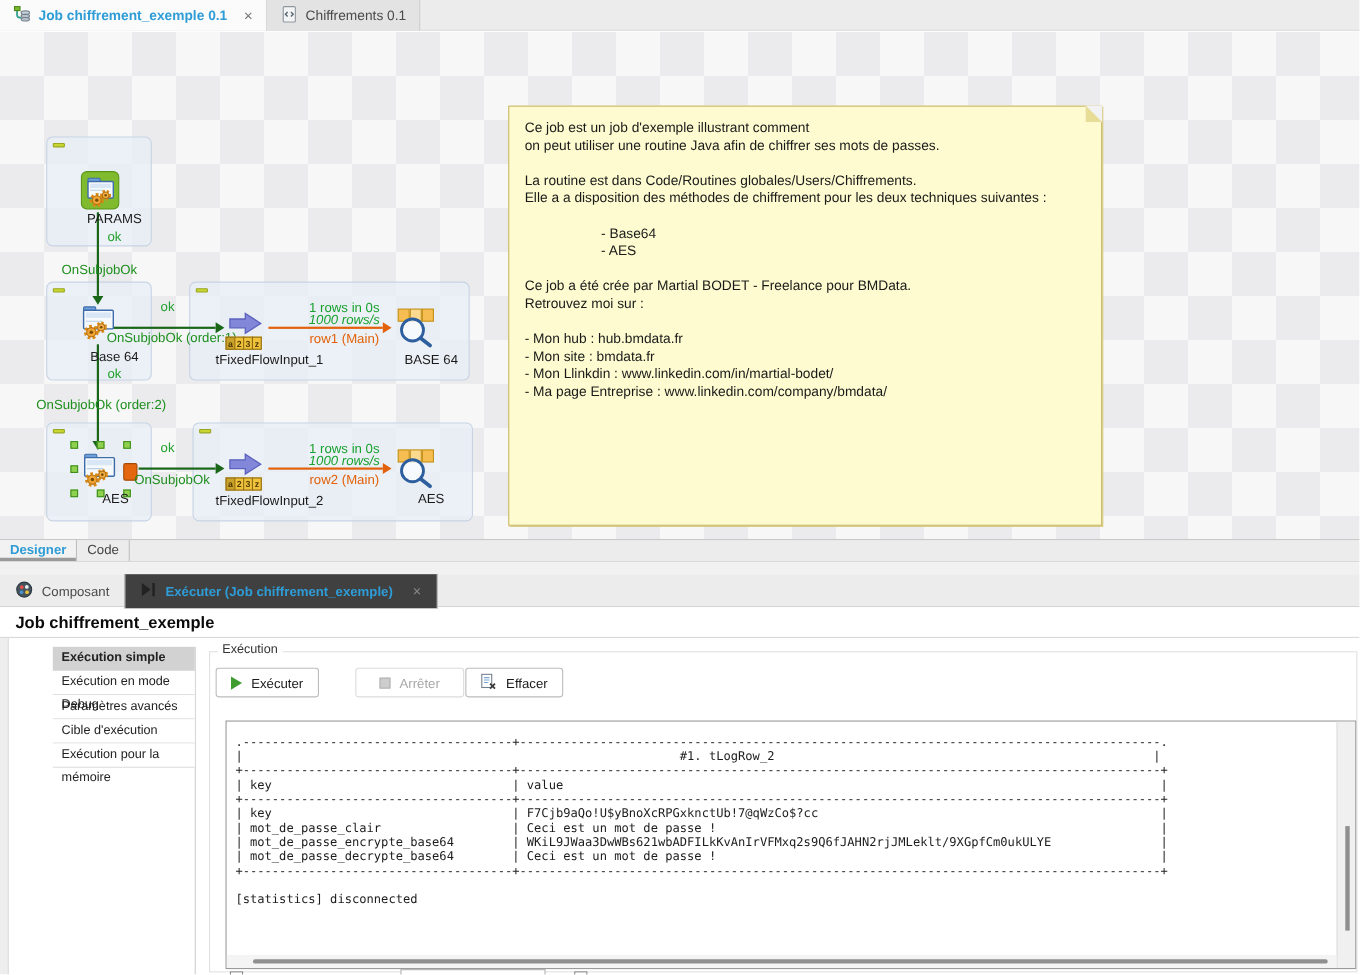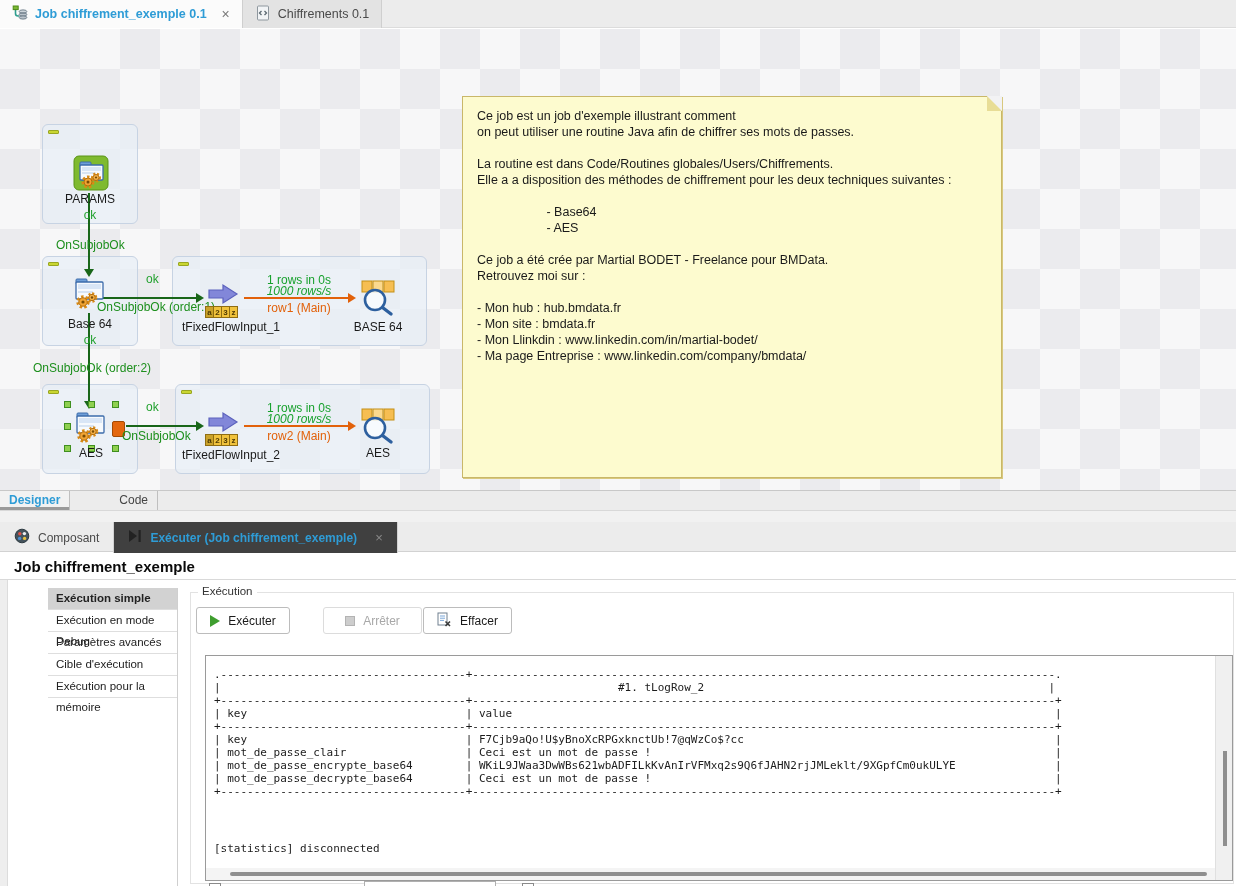--- a/index.html
+++ b/index.html
@@ -18,21 +18,21 @@
   
   #canvas { position:absolute; left:0; top:29px; width:1236px; height:461px;
     background:conic-gradient(#ebebee 0 25%, #f7f7f8 0 50%, #ebebee 0 75%, #f7f7f8 0);
     background-size:80px 80px; overflow:hidden; }
   .node-box { position:absolute; background:rgba(232,238,247,0.72);
     border:1px solid #c7d3e3; border-radius:6px; }
   .status-dash { position:absolute; width:11px; height:4px; background:#c9d632;
     border:1px solid #99a621; border-radius:1px; }
   .cicon { position:absolute; }
   .clabel { position:absolute; font-size:12px; color:#1a1a1a; white-space:nowrap; }
-  .center { transform:translateX(-50%); }
+  .center { transform:translateX(-50%);margin-left:14px; }
   .ok { color:#22a12e; }
   .linklbl { color:#1d8f1d;text-align:center; }
   .stat { color:#18a12e; }
   .statrate { color:#18a12e; font-style:italic; }
   .rowlbl { color:#e2610a; }
   .vline { position:absolute; width:2px; background:#196619; }
   .hline-g { position:absolute; height:2px; background:#196619; }
   .hline-o { position:absolute; height:2px; background:#e2610a; }
   .ah-d { position:absolute; width:0; height:0; border-left:5px solid transparent;
     border-right:5px solid transparent; border-top:8px solid #196619; }
@@ -50,21 +50,21 @@
   #note { position:absolute; left:462px; top:67px; width:540px; height:382px;
     background:#fdfbcf; border:1px solid #c9b769; box-shadow:1px 1px 0 #d8c87e; }
   #note::before { content:""; position:absolute; top:-1px; right:-1px; width:0; height:0;
     border-top:15px solid #f2f2f4; border-left:15px solid #e8dd96; }
   #note-text { white-space:pre-wrap; font-size:12.5px; line-height:16px; color:#1a1a1a;
     padding:11px 14px; }
 
   
   #view-tabs { position:absolute; left:0; top:490px; width:1236px; height:21px;
     background:#ececec; border-top:1px solid #c8c8c8; border-bottom:1px solid #d8d8d8;
-    display:flex; align-items:stretch;gap:40px; }
+    display:flex; align-items:stretch; }
   .vtab { padding:2px 9px 0; font-size:12px; color:#444; border-right:1px solid #bfbfbf; }
   .vtab.active { color:#2e9cd6; font-weight:bold; box-shadow:inset 0 -3px 0 #9a9a9a; background:#f2f2f2; }
   #gap-band { position:absolute; left:0; top:511px; width:1236px; height:11px; background:#f1f1f1; }
 
   
   #panel-tabbar { position:absolute; left:0; top:522px; width:1236px; height:30px;
     background:#ececec; border-bottom:1px solid #d2d2d2; display:flex; }
   .ptab { display:flex; align-items:center; gap:8px; padding:0 14px; height:31px;
     font-size:12px; color:#4a4a4a; position:relative; }
   .ptab.active { background:#404040; color:#2e9cd6; font-weight:600; z-index:2;
@@ -94,21 +94,21 @@
   .play-tri { width:0; height:0; border-top:6px solid transparent; border-bottom:6px solid transparent;
     border-left:10px solid #3f9e2f; }
   .stop-sq { width:10px; height:10px; background:#cdcdcd; border:1px solid #b3b3b3; }
 
   
   #console { position:absolute; left:205px; top:75px; width:1028px; height:226px;
     background:#fff; border:1px solid #9a9a9a; overflow:hidden; }
   #console pre { font-family:"DejaVu Sans Mono", monospace; font-size:11px;
     line-height:13px; color:#1c1c1c; white-space:pre; }
   #console-table { position:absolute; left:8px; top:12px; }
-  #console-stats { position:absolute; left:8px; top:155px;margin-top:31px; }
+  #console-stats { position:absolute; left:8px; top:155px; }
   #console-end { position:absolute; left:8px; top:181px; color:#1414c8 !important;
     font-style:italic; }
   #v-scroll { position:absolute; right:0; top:0; width:17px; height:224px;
     background:#f0f0f0; border-left:1px solid #e0e0e0; }
   #v-thumb { position:absolute; left:7px; top:95px; width:4px; height:95px; background:#8f8f8f; }
   #h-scroll { position:absolute; left:0; bottom:0; height:12px; right:17px; background:#f4f4f4; }
   #h-thumb { position:absolute; left:24px; right:8px; top:4px; height:4px;
     background:#8f8f8f; border-radius:2px; }
 
   .partial-checkbox { position:absolute; width:12px; height:12px; background:#fff;

